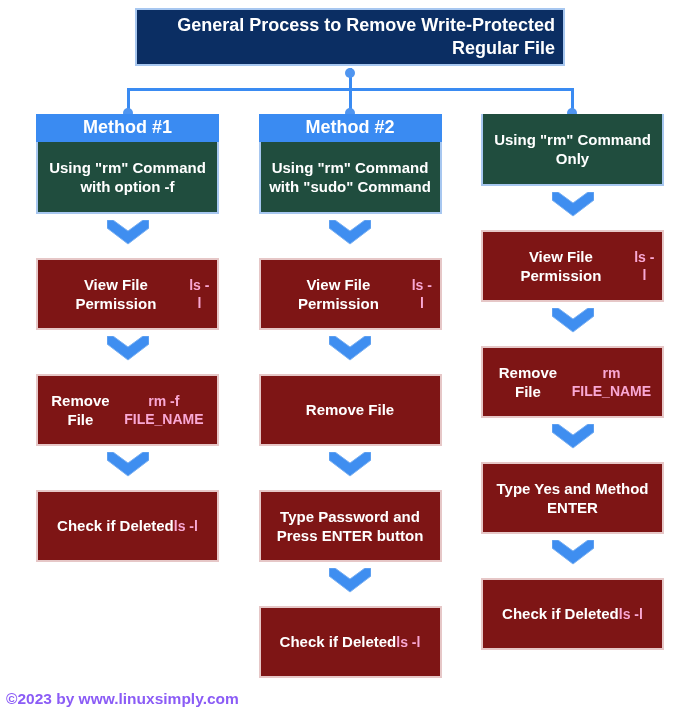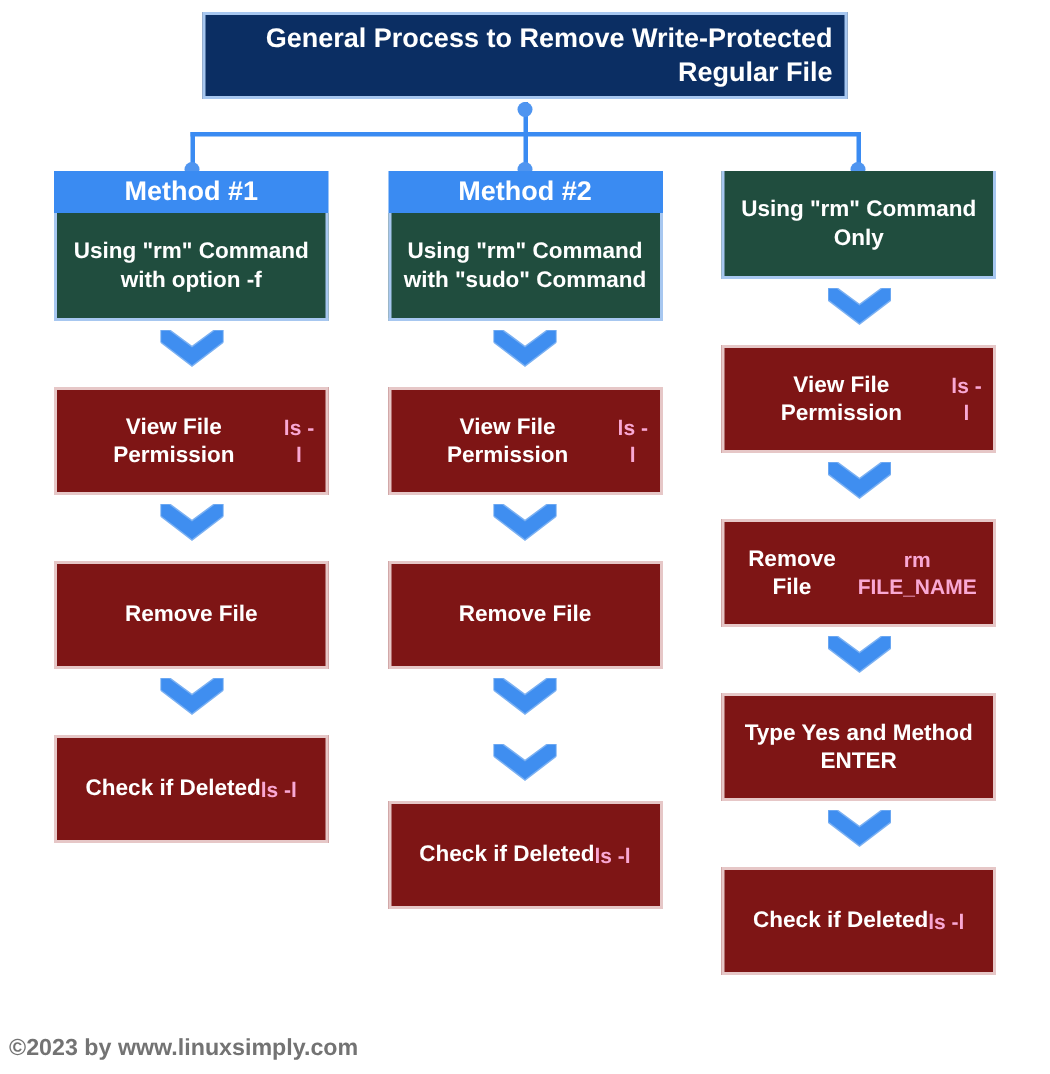--- a/index.html
+++ b/index.html
@@ -98,21 +98,21 @@
   .chevron {
     margin: 6px 0 8px 0;
   }
   .chevron svg { display:block; }
   .copyright {
     position: absolute;
     left: 6px;
     bottom: 8px;
     font-weight: bold;
     font-size: 15.5px;
-    color: #737373;
+    color: #8b5cf6;
   }
 </style>
 </head>
 <body>
 
 <div class="title-box">General Process to Remove Write-Protected Regular File</div>
 
 <div class="branch-v" style="left:349px; top:68px; height:20px;"></div>
 <div class="branch-h" style="left:127px; top:88px; width:446px;"></div>
 <div class="branch-v" style="left:127px; top:88px; height:26px;"></div>
@@ -137,20 +137,21 @@
       <div>View File Permission</div>
       <div class="cmd">ls -l</div>
     </div>
     <div class="chevron">
       <svg width="42" height="30" viewBox="0 0 42 30">
         <path d="M6 0 L21 11 L36 0 L42 0 L42 8 L21 24 L0 8 L0 0 Z" fill="#3f8ef0" stroke="#7ab0f2"></path>
       </svg>
     </div>
     <div class="step-box">
       <div>Remove File</div>
+      <div class="cmd">rm -f FILE_NAME</div>
     </div>
     <div class="chevron">
       <svg width="42" height="30" viewBox="0 0 42 30">
         <path d="M6 0 L21 11 L36 0 L42 0 L42 8 L21 24 L0 8 L0 0 Z" fill="#3f8ef0" stroke="#7ab0f2"></path>
       </svg>
     </div>
     <div class="step-box">
       <div>Check if Deleted</div>
       <div class="cmd">ls -l</div>
     </div>
@@ -174,20 +175,24 @@
       </svg>
     </div>
     <div class="step-box">
       <div>Remove File</div>
     </div>
     <div class="chevron">
       <svg width="42" height="30" viewBox="0 0 42 30">
         <path d="M6 0 L21 11 L36 0 L42 0 L42 8 L21 24 L0 8 L0 0 Z" fill="#3f8ef0" stroke="#7ab0f2"></path>
       </svg>
     </div>
+    <div class="step-box">
+      <div>Type Password and Press ENTER button</div>
+      <div class="cmd"></div>
+    </div>
     <div class="chevron">
       <svg width="42" height="30" viewBox="0 0 42 30">
         <path d="M6 0 L21 11 L36 0 L42 0 L42 8 L21 24 L0 8 L0 0 Z" fill="#3f8ef0" stroke="#7ab0f2"></path>
       </svg>
     </div>
     <div class="step-box">
       <div>Check if Deleted</div>
       <div class="cmd">ls -l</div>
     </div>
   </div>

